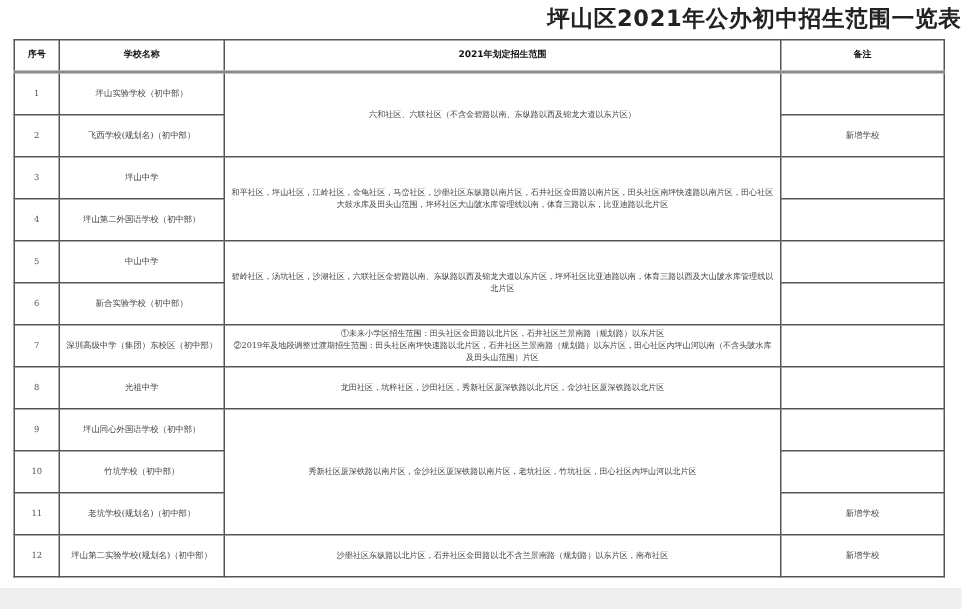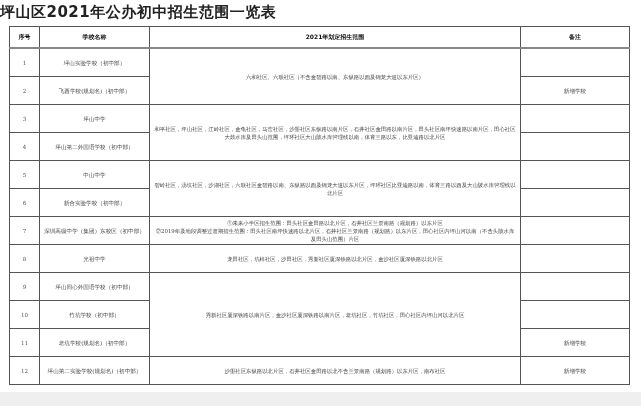--- a/index.html
+++ b/index.html
@@ -5,21 +5,21 @@
   html, body { margin: 0; padding: 0; }
   body {
     width: 641px; height: 406px; overflow: hidden;
     background: #ffffff;
     font-family: "DejaVu Serif", "Liberation Serif", serif;
     color: #333;
     position: relative;
   }
   .title {
     position: absolute; left: 0; top: 3px; width: 641px;
-    text-align: left;
+    text-align: right;
     font-family: "DejaVu Sans", "Liberation Sans", sans-serif;
     font-size: 15px; font-weight: bold; color: #222;
     letter-spacing: 0.5px;
   }
   table {
     position: absolute; left: 9px; top: 26px;
     width: 620px;
     border-collapse: collapse;
     table-layout: fixed;
   }

